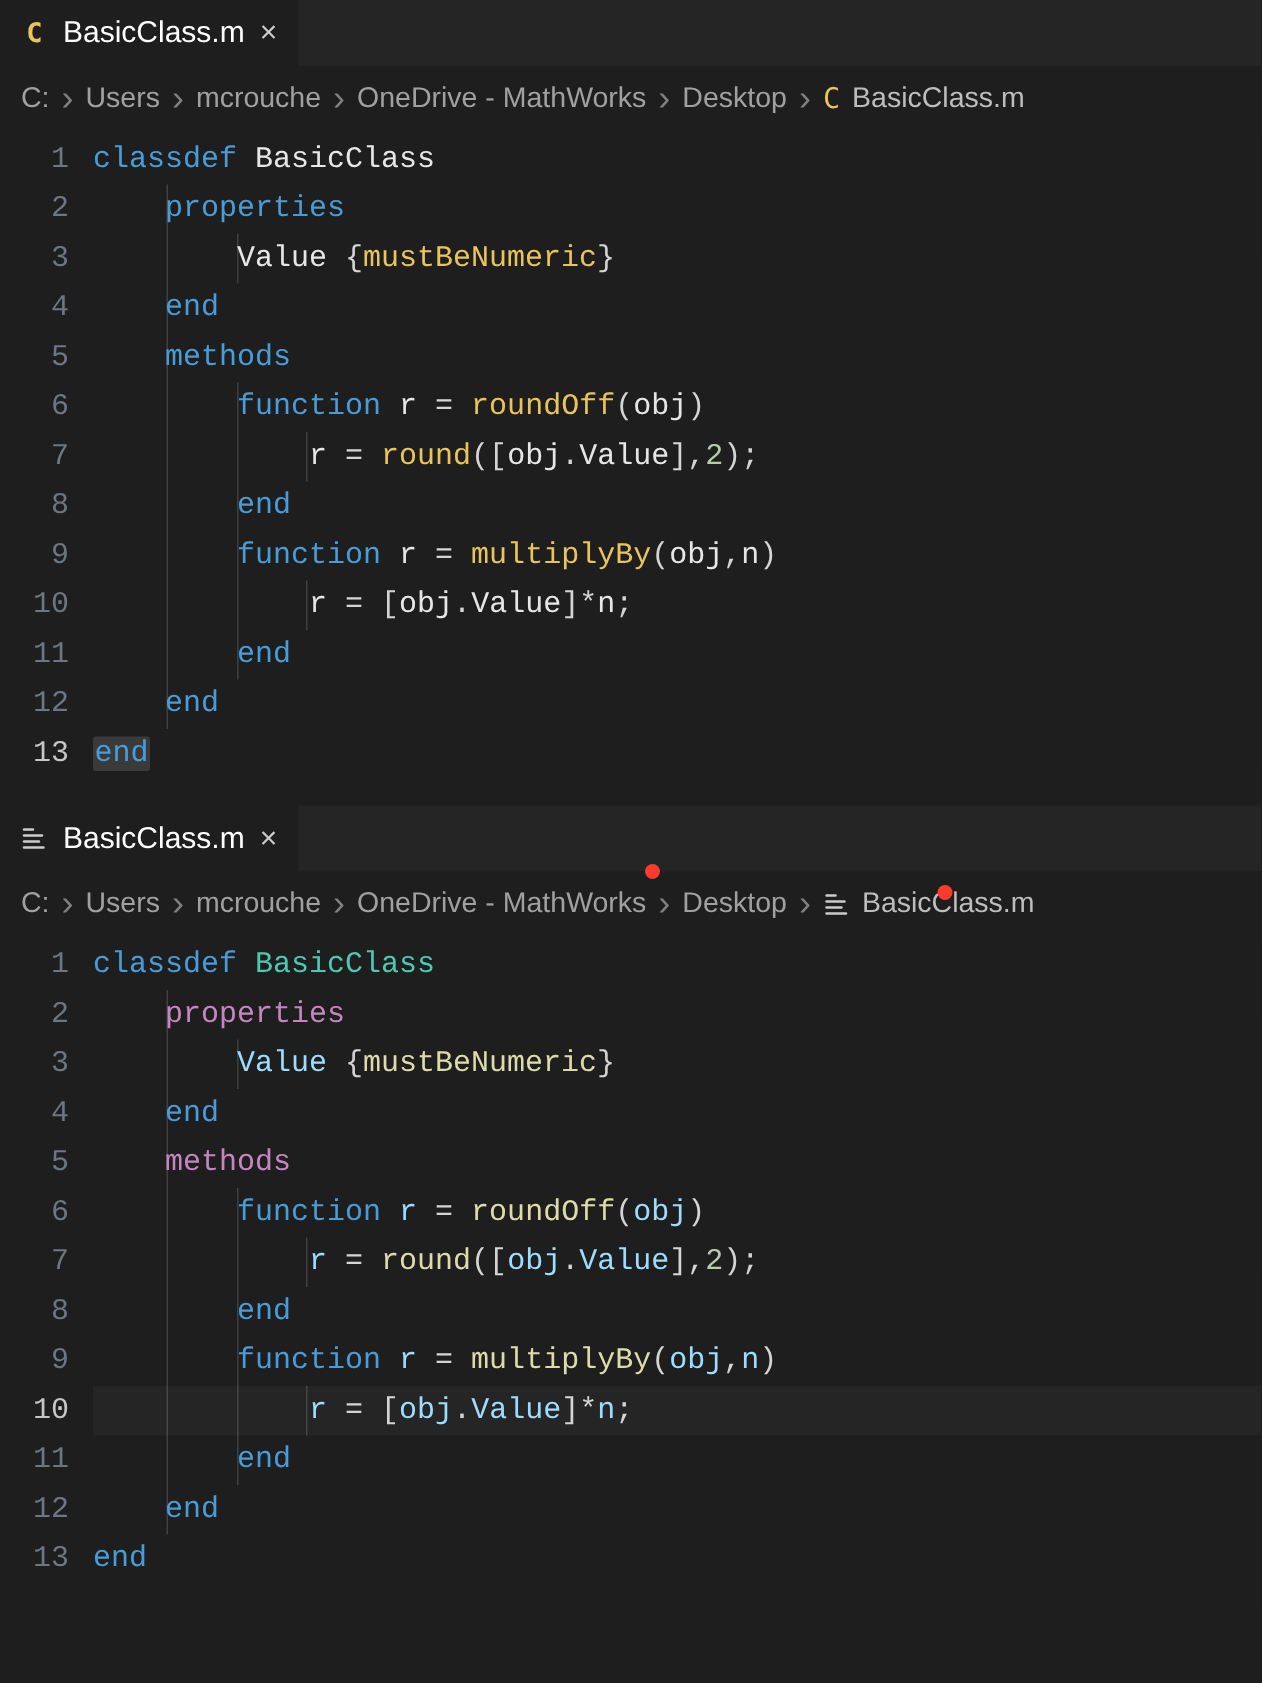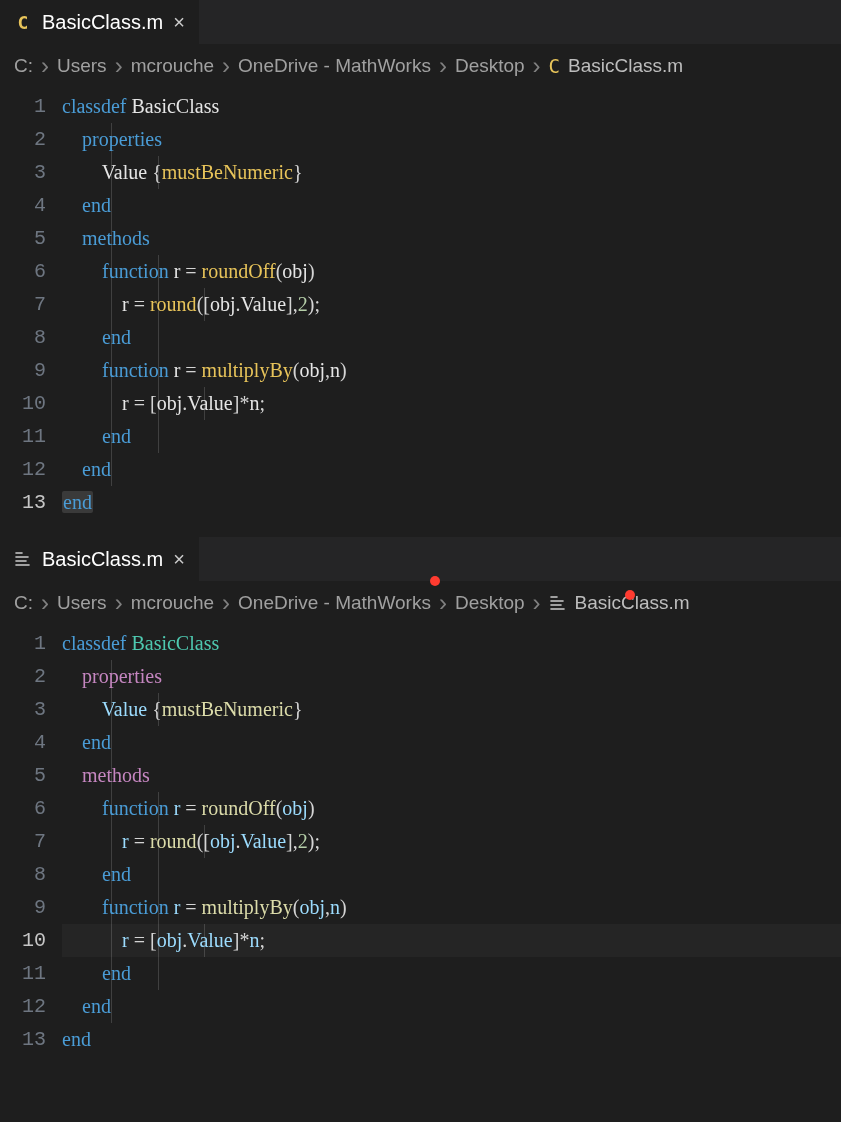--- a/index.html
+++ b/index.html
@@ -80,21 +80,20 @@
   .gutter .ln { height: 33px; }
   .gutter .ln.active { color: #c6c6c6; }
   .code {
     flex: 1;
     position: relative;
   }
   .code .line {
     height: 33px;
     white-space: pre;
     position: relative;
-    font-family: Liberation Serif, serif;
   }
   .line.hl { background: rgba(255,255,255,0.035); }
   .guide {
     position: absolute;
     top: 0;
     bottom: 0;
     width: 1px;
     background: #404040;
   }
   

